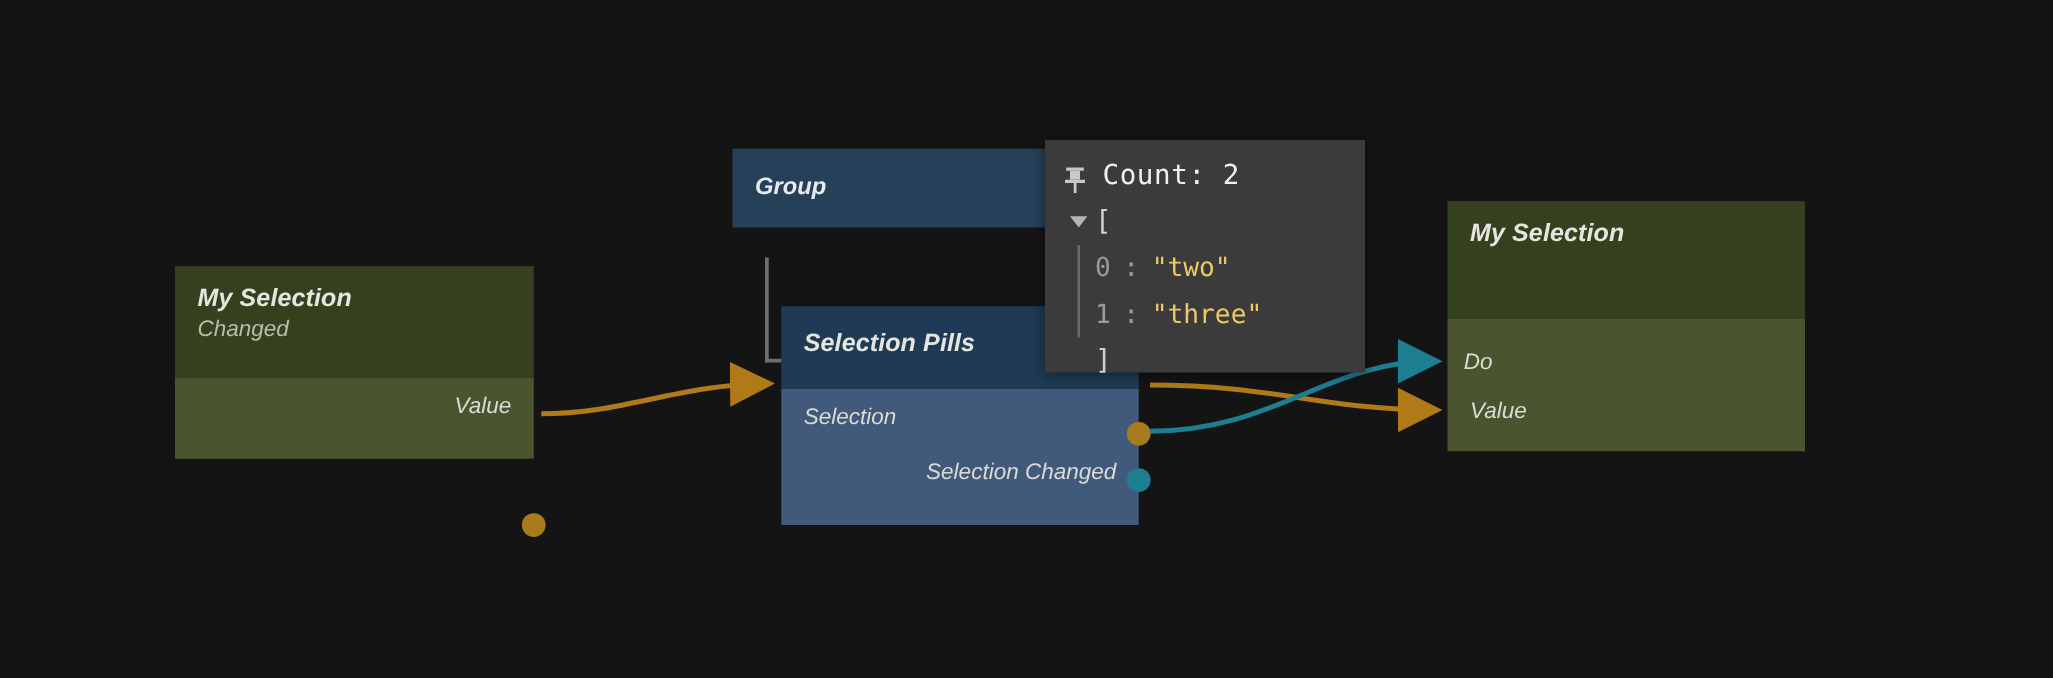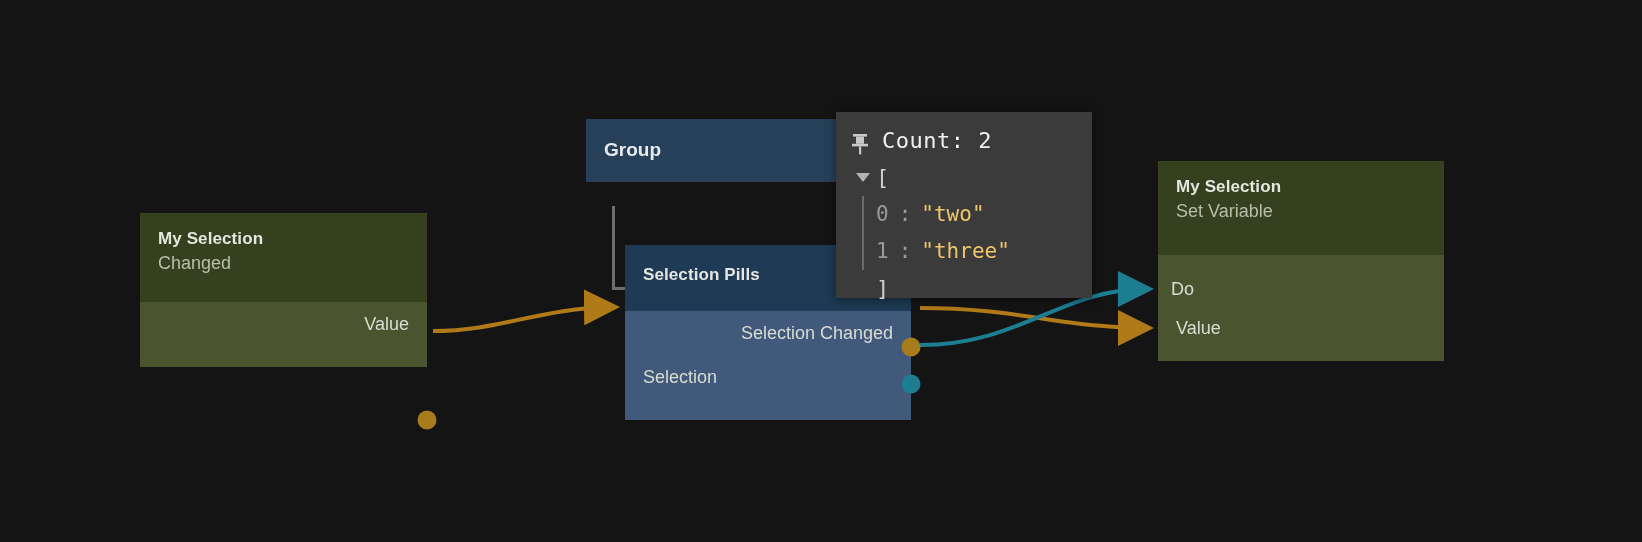--- a/index.html
+++ b/index.html
@@ -24,27 +24,28 @@
     width: 1642px;
     height: 542px;
     pointer-events: none;
   }
 
   
   .node {
     position: absolute;
     box-sizing: border-box;
     overflow: visible;
+    font-style: italic;
   }
   .node-header {
     box-sizing: border-box;
     padding: 14px 18px 10px 18px;
   }
   .node-title {
-    font-size: 17px;
+    font-size: 20px;
     font-weight: bold;
     color: #e6e6e0;
     line-height: 24px;
     letter-spacing: 0.1px;
   }
   .node-subtitle {
     font-size: 18px;
     font-weight: normal;
     color: #b9bdaa;
     line-height: 24px;
@@ -214,35 +215,34 @@
   <div class="node node-blue-group group-node" style="left:586px; top:119px; width:287px; height:63px;">
     <div class="group-title">Group</div>
   </div>
   <div class="group-bracket" style="left:612px; top:206px; width:16px; height:84px;"></div>
 
   <div class="node node-blue" style="left:625px; top:206px; width:286px; height:175px;">
     <div class="node-header" style="height:66px; padding-top:18px;margin-top:39px;">
       <div class="node-title">Selection Pills</div>
     </div>
     <div class="node-body" style="height:109px;">
+      <div class="port-row in" style="height:44px;">
+        <span class="port-label">Selection</span>
+      </div>
       <div class="port-row out" style="height:44px;">
         <span class="port-label">Selection Changed</span>
-      </div>
-      <div class="port-row in" style="height:44px;">
-        <span class="port-label">Selection</span>
       </div>
       <span class="port-dot" style="background:#a87b1d; left:286px; top:36px;"></span>
       <span class="port-dot" style="background:#1d7e92; left:286px; top:73px;"></span>
     </div>
   </div>
 
   <div class="node node-green" style="left:1158px; top:161px; width:286px; height:200px;">
     <div class="node-header" style="height:94px;">
       <div class="node-title">My Selection</div>
-      <div class="node-subtitle">Set Variable</div>
     </div>
     <div class="node-body" style="height:106px; padding-top:14px;">
       <div class="port-row in" style="height:39px;padding-left:13px;">
         <span class="port-label">Do</span>
       </div>
       <div class="port-row in" style="height:39px;">
         <span class="port-label">Value</span>
       </div>
     </div>
   </div>

